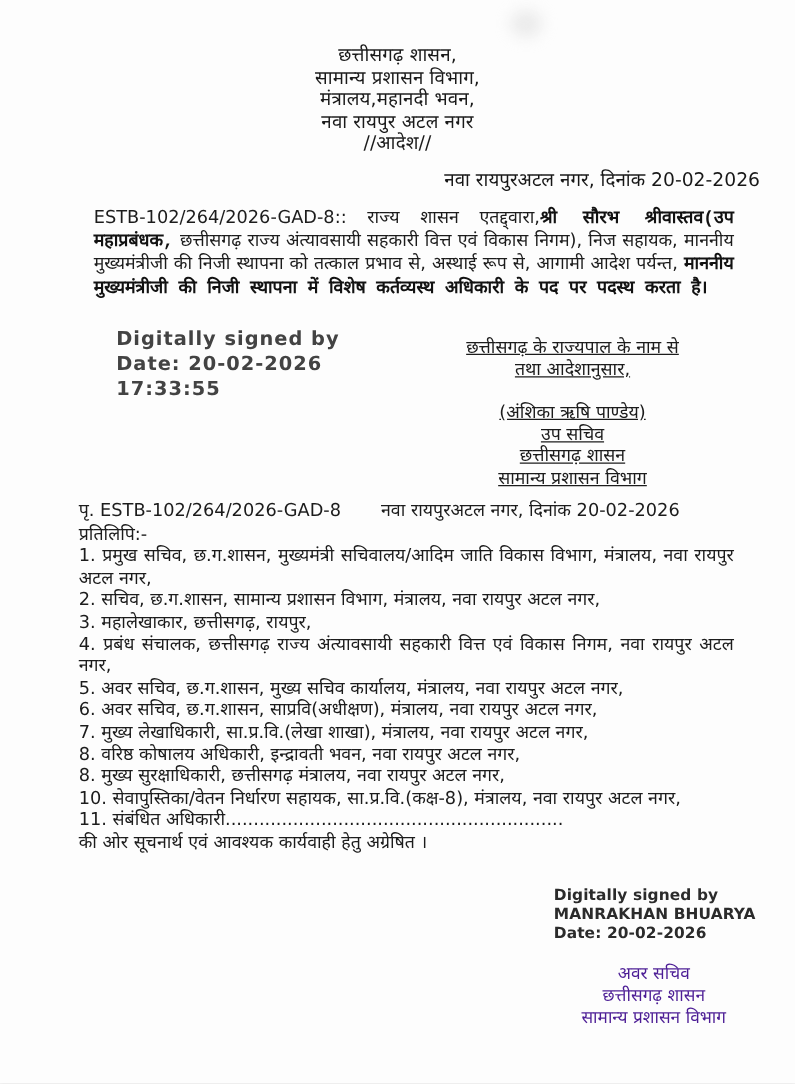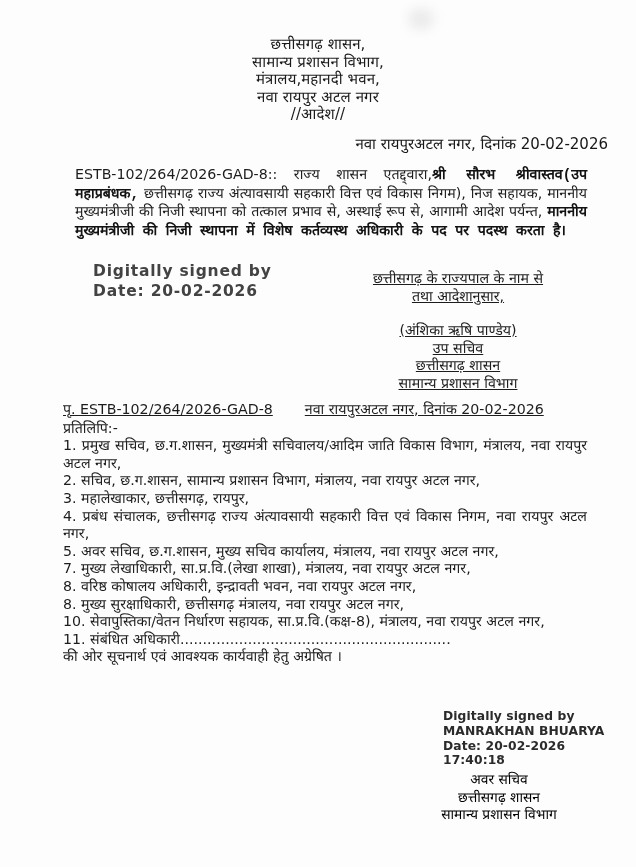--- a/index.html
+++ b/index.html
@@ -41,35 +41,35 @@
     position:absolute;top:270px;left:338px;width:240px;
     text-align:center;font-size:14.2px;line-height:17.5px;
     color:#1c1c1c;
     text-decoration:underline;
   }
   .authority .spacer{height:17px;}
   .endorsement{
     position:absolute;top:401px;left:63px;width:524px;
     font-size:14.2px;line-height:17.6px;color:#1c1c1c;
   }
-  .ref-row{display:flex;align-items:flex-end;text-decoration:underline;}
+  .ref-row{display:flex;align-items:flex-end;}
   .ref-no{white-space:nowrap;}
   .ref-place{margin-left:32px;white-space:nowrap;}
   .copy-label{margin-top:1px;}
   .copy-item{text-align:justify;}
   .closing{margin-top:0;}
   .sig2{
     position:absolute;top:709px;left:443px;
     font-size:12.3px;line-height:14.8px;
     color:#2b2b2b;font-weight:bold;letter-spacing:.1px;
   }
   .secretary{
-    position:absolute;top:771px;left:404px;width:190px;
+    position:absolute;top:771px;left:428px;width:190px;
     text-align:center;font-size:13.8px;line-height:17.5px;
-    color:#000000;
+    color:#4c1d95;
   }
 </style>
 </head>
 <body>
 
 <div class="page">
 
   <div class="smudge"></div>
 
   <div class="header">
@@ -82,20 +82,21 @@
 
   <div class="date-line">नवा रायपुरअटल नगर, दिनांक 20-02-2026</div>
 
   <div class="order-para">
     <span>ESTB-102/264/2026-GAD-8:: राज्य शासन एतद्द्वारा,</span><b>श्री सौरभ श्रीवास्तव(उप महाप्रबंधक,</b><span> छत्तीसगढ़ राज्य अंत्यावसायी सहकारी वित्त एवं विकास निगम), निज सहायक, माननीय मुख्यमंत्रीजी की निजी स्थापना को तत्काल प्रभाव से, अस्थाई रूप से, आगामी आदेश पर्यन्त, </span><b>माननीय मुख्यमंत्रीजी की निजी स्थापना में विशेष कर्तव्यस्थ अधिकारी के पद पर पदस्थ करता है।</b>
   </div>
 
   <div class="sig1">
     <div>Digitally signed by</div>
     <div>Date: 20-02-2026</div>
+    <div>17:33:55</div>
   </div>
 
   <div class="authority">
     <div>छत्तीसगढ़ के राज्यपाल के नाम से</div>
     <div>तथा आदेशानुसार,</div>
     <div class="spacer"></div>
     <div>(अंशिका ऋषि पाण्डेय)</div>
     <div>उप सचिव</div>
     <div>छत्तीसगढ़ शासन</div>
     <div>सामान्य प्रशासन विभाग</div>
@@ -105,33 +106,33 @@
     <div class="ref-row">
       <span class="ref-no">पृ. ESTB-102/264/2026-GAD-8</span>
       <span class="ref-place">नवा रायपुरअटल नगर, दिनांक 20-02-2026</span>
     </div>
     <div class="copy-label">प्रतिलिपि:-</div>
     <div class="copy-item">1. प्रमुख सचिव, छ.ग.शासन, मुख्यमंत्री सचिवालय/आदिम जाति विकास विभाग, मंत्रालय, नवा रायपुर अटल नगर,</div>
     <div class="copy-item">2. सचिव, छ.ग.शासन, सामान्य प्रशासन विभाग, मंत्रालय, नवा रायपुर अटल नगर,</div>
     <div class="copy-item">3. महालेखाकार, छत्तीसगढ़, रायपुर,</div>
     <div class="copy-item">4. प्रबंध संचालक, छत्तीसगढ़ राज्य अंत्यावसायी सहकारी वित्त एवं विकास निगम, नवा रायपुर अटल नगर,</div>
     <div class="copy-item">5. अवर सचिव, छ.ग.शासन, मुख्य सचिव कार्यालय, मंत्रालय, नवा रायपुर अटल नगर,</div>
+    <div class="copy-item">6. अवर सचिव, छ.ग.शासन, साप्रवि(अधीक्षण), मंत्रालय, नवा रायपुर अटल नगर,</div>
     <div class="copy-item">7. मुख्य लेखाधिकारी, सा.प्र.वि.(लेखा शाखा), मंत्रालय, नवा रायपुर अटल नगर,</div>
     <div class="copy-item">8. वरिष्ठ कोषालय अधिकारी, इन्द्रावती भवन, नवा रायपुर अटल नगर,</div>
     <div class="copy-item">8. मुख्य सुरक्षाधिकारी, छत्तीसगढ़ मंत्रालय, नवा रायपुर अटल नगर,</div>
     <div class="copy-item">10. सेवापुस्तिका/वेतन निर्धारण सहायक, सा.प्र.वि.(कक्ष-8), मंत्रालय, नवा रायपुर अटल नगर,</div>
     <div class="copy-item">11. संबंधित अधिकारी............................................................</div>
     <div class="closing">की ओर सूचनार्थ एवं आवश्यक कार्यवाही हेतु अग्रेषित ।</div>
   </div>
 
   <div class="sig2">
     <div>Digitally signed by</div>
     <div>MANRAKHAN BHUARYA</div>
     <div>Date: 20-02-2026</div>
-    <div>17:40:18</div>
   </div>
 
   <div class="secretary">
     <div>अवर सचिव</div>
     <div>छत्तीसगढ़ शासन</div>
     <div>सामान्य प्रशासन विभाग</div>
   </div>
 
 </div>
 

